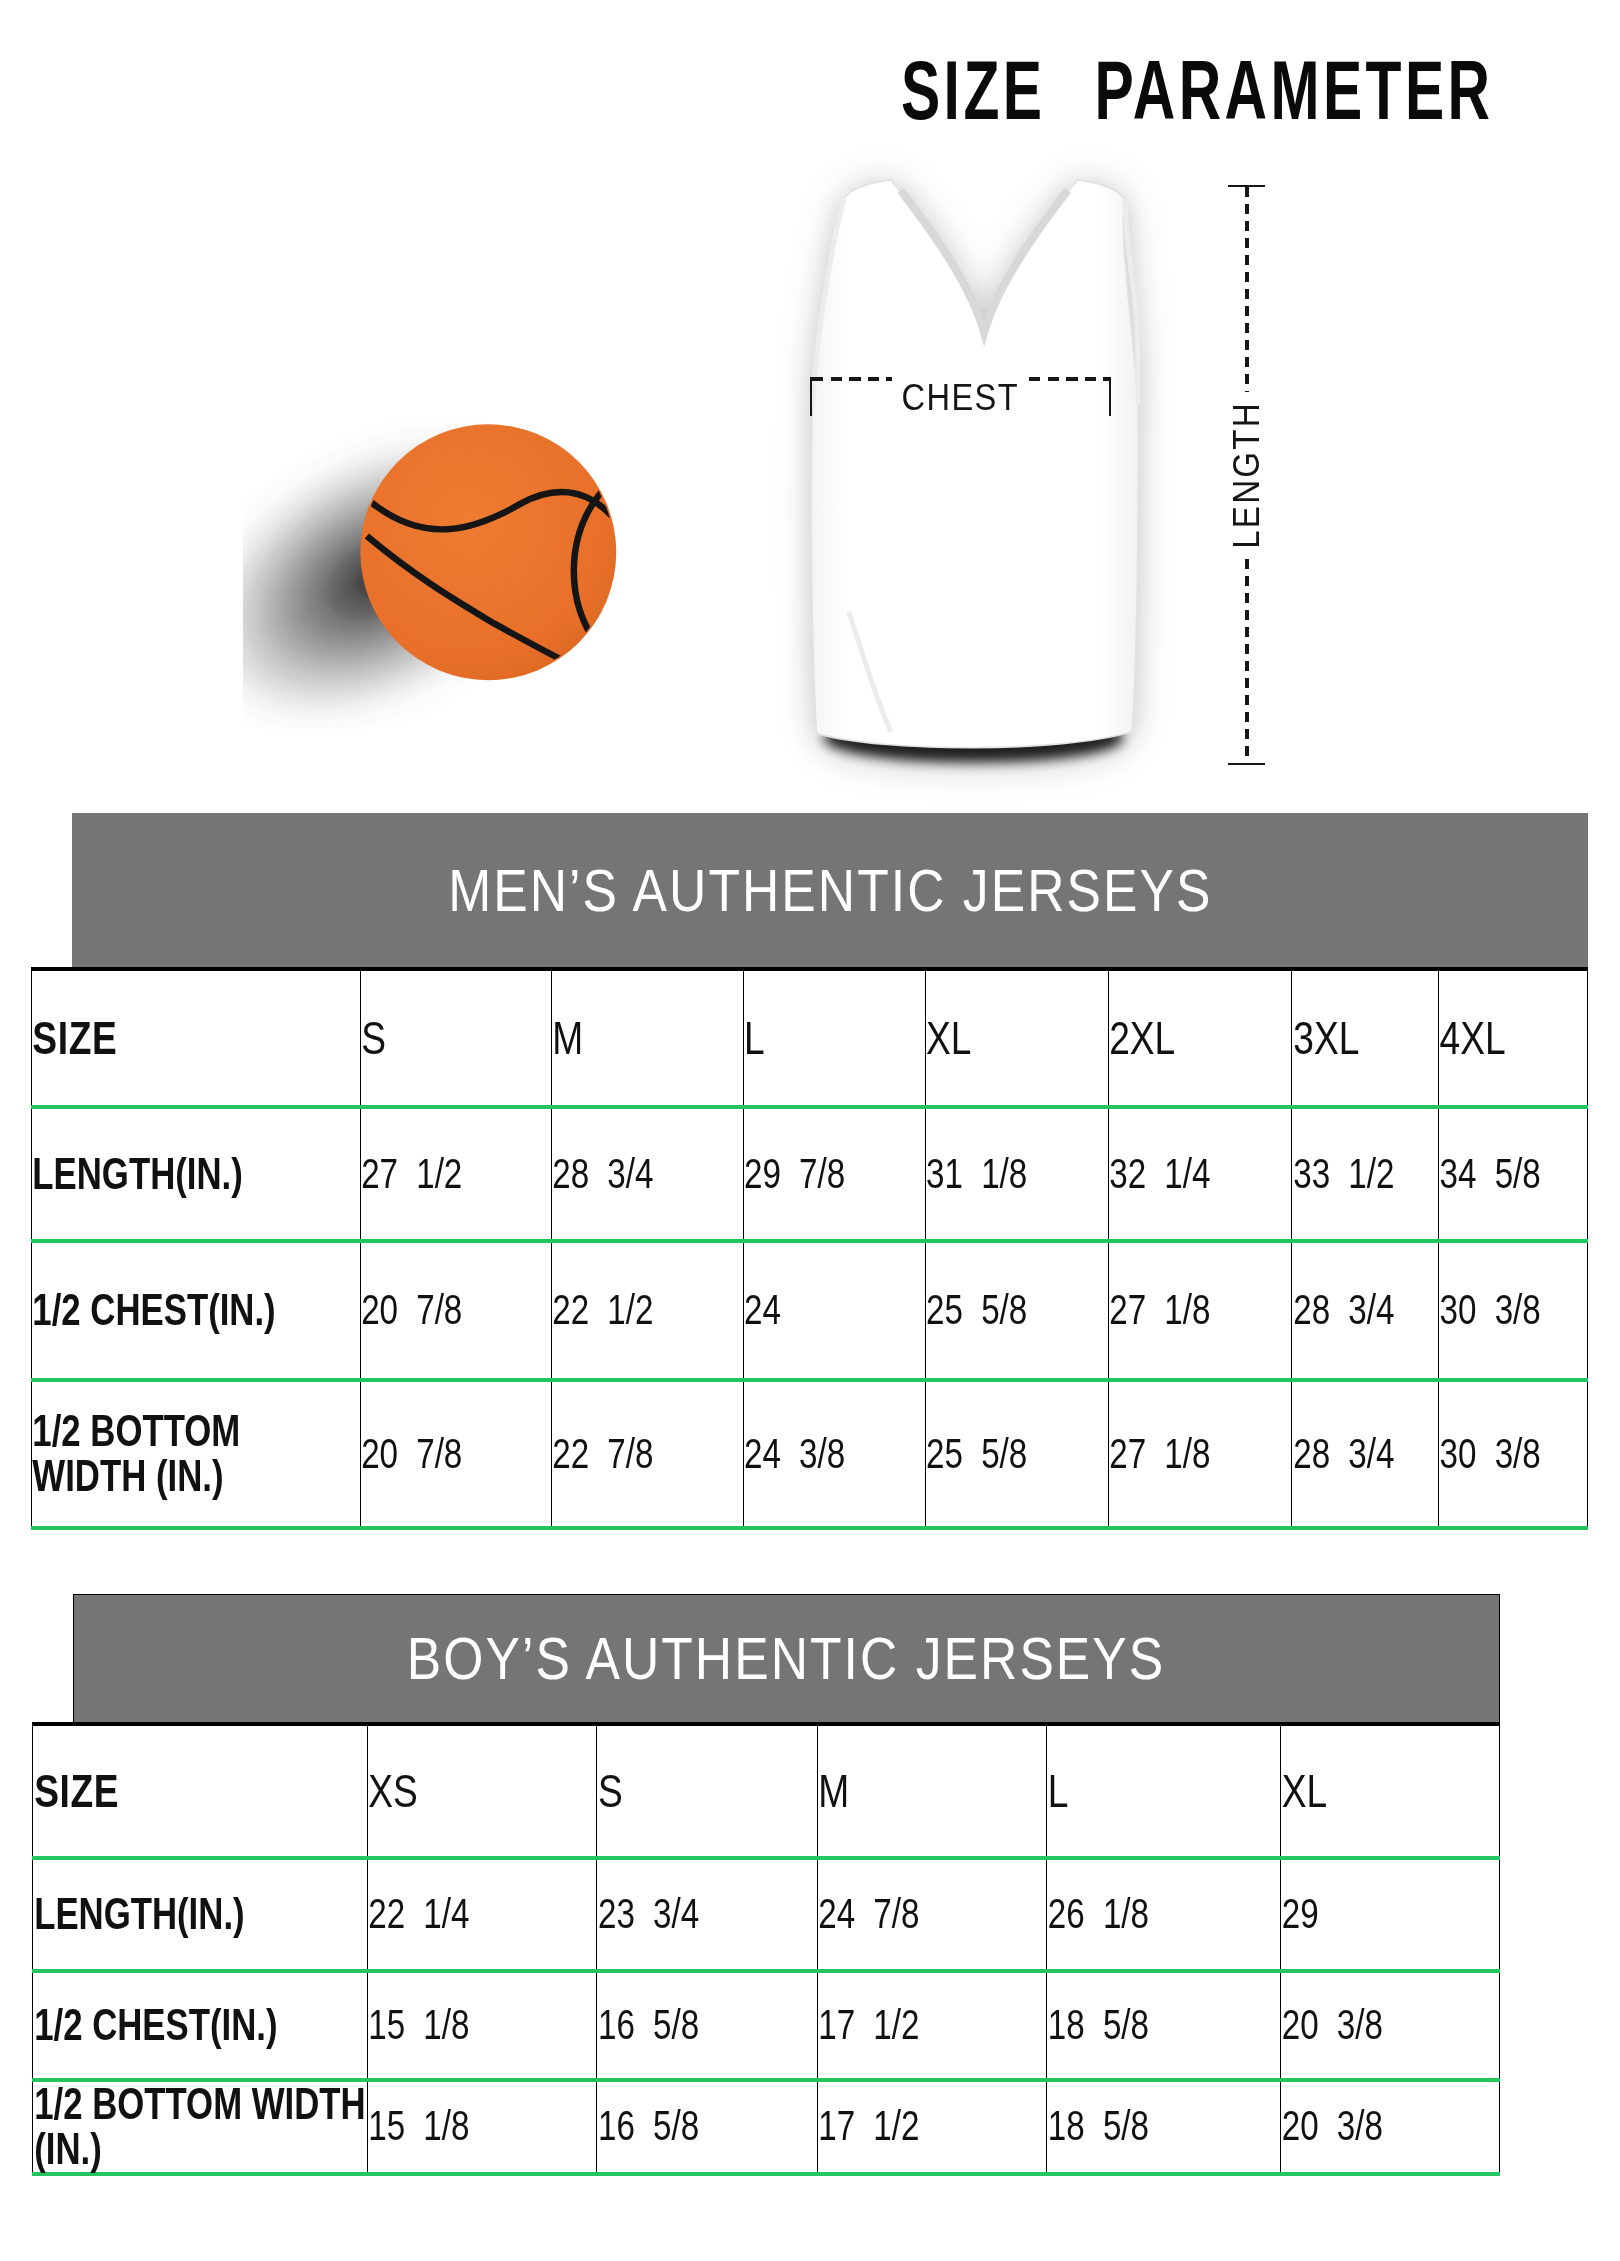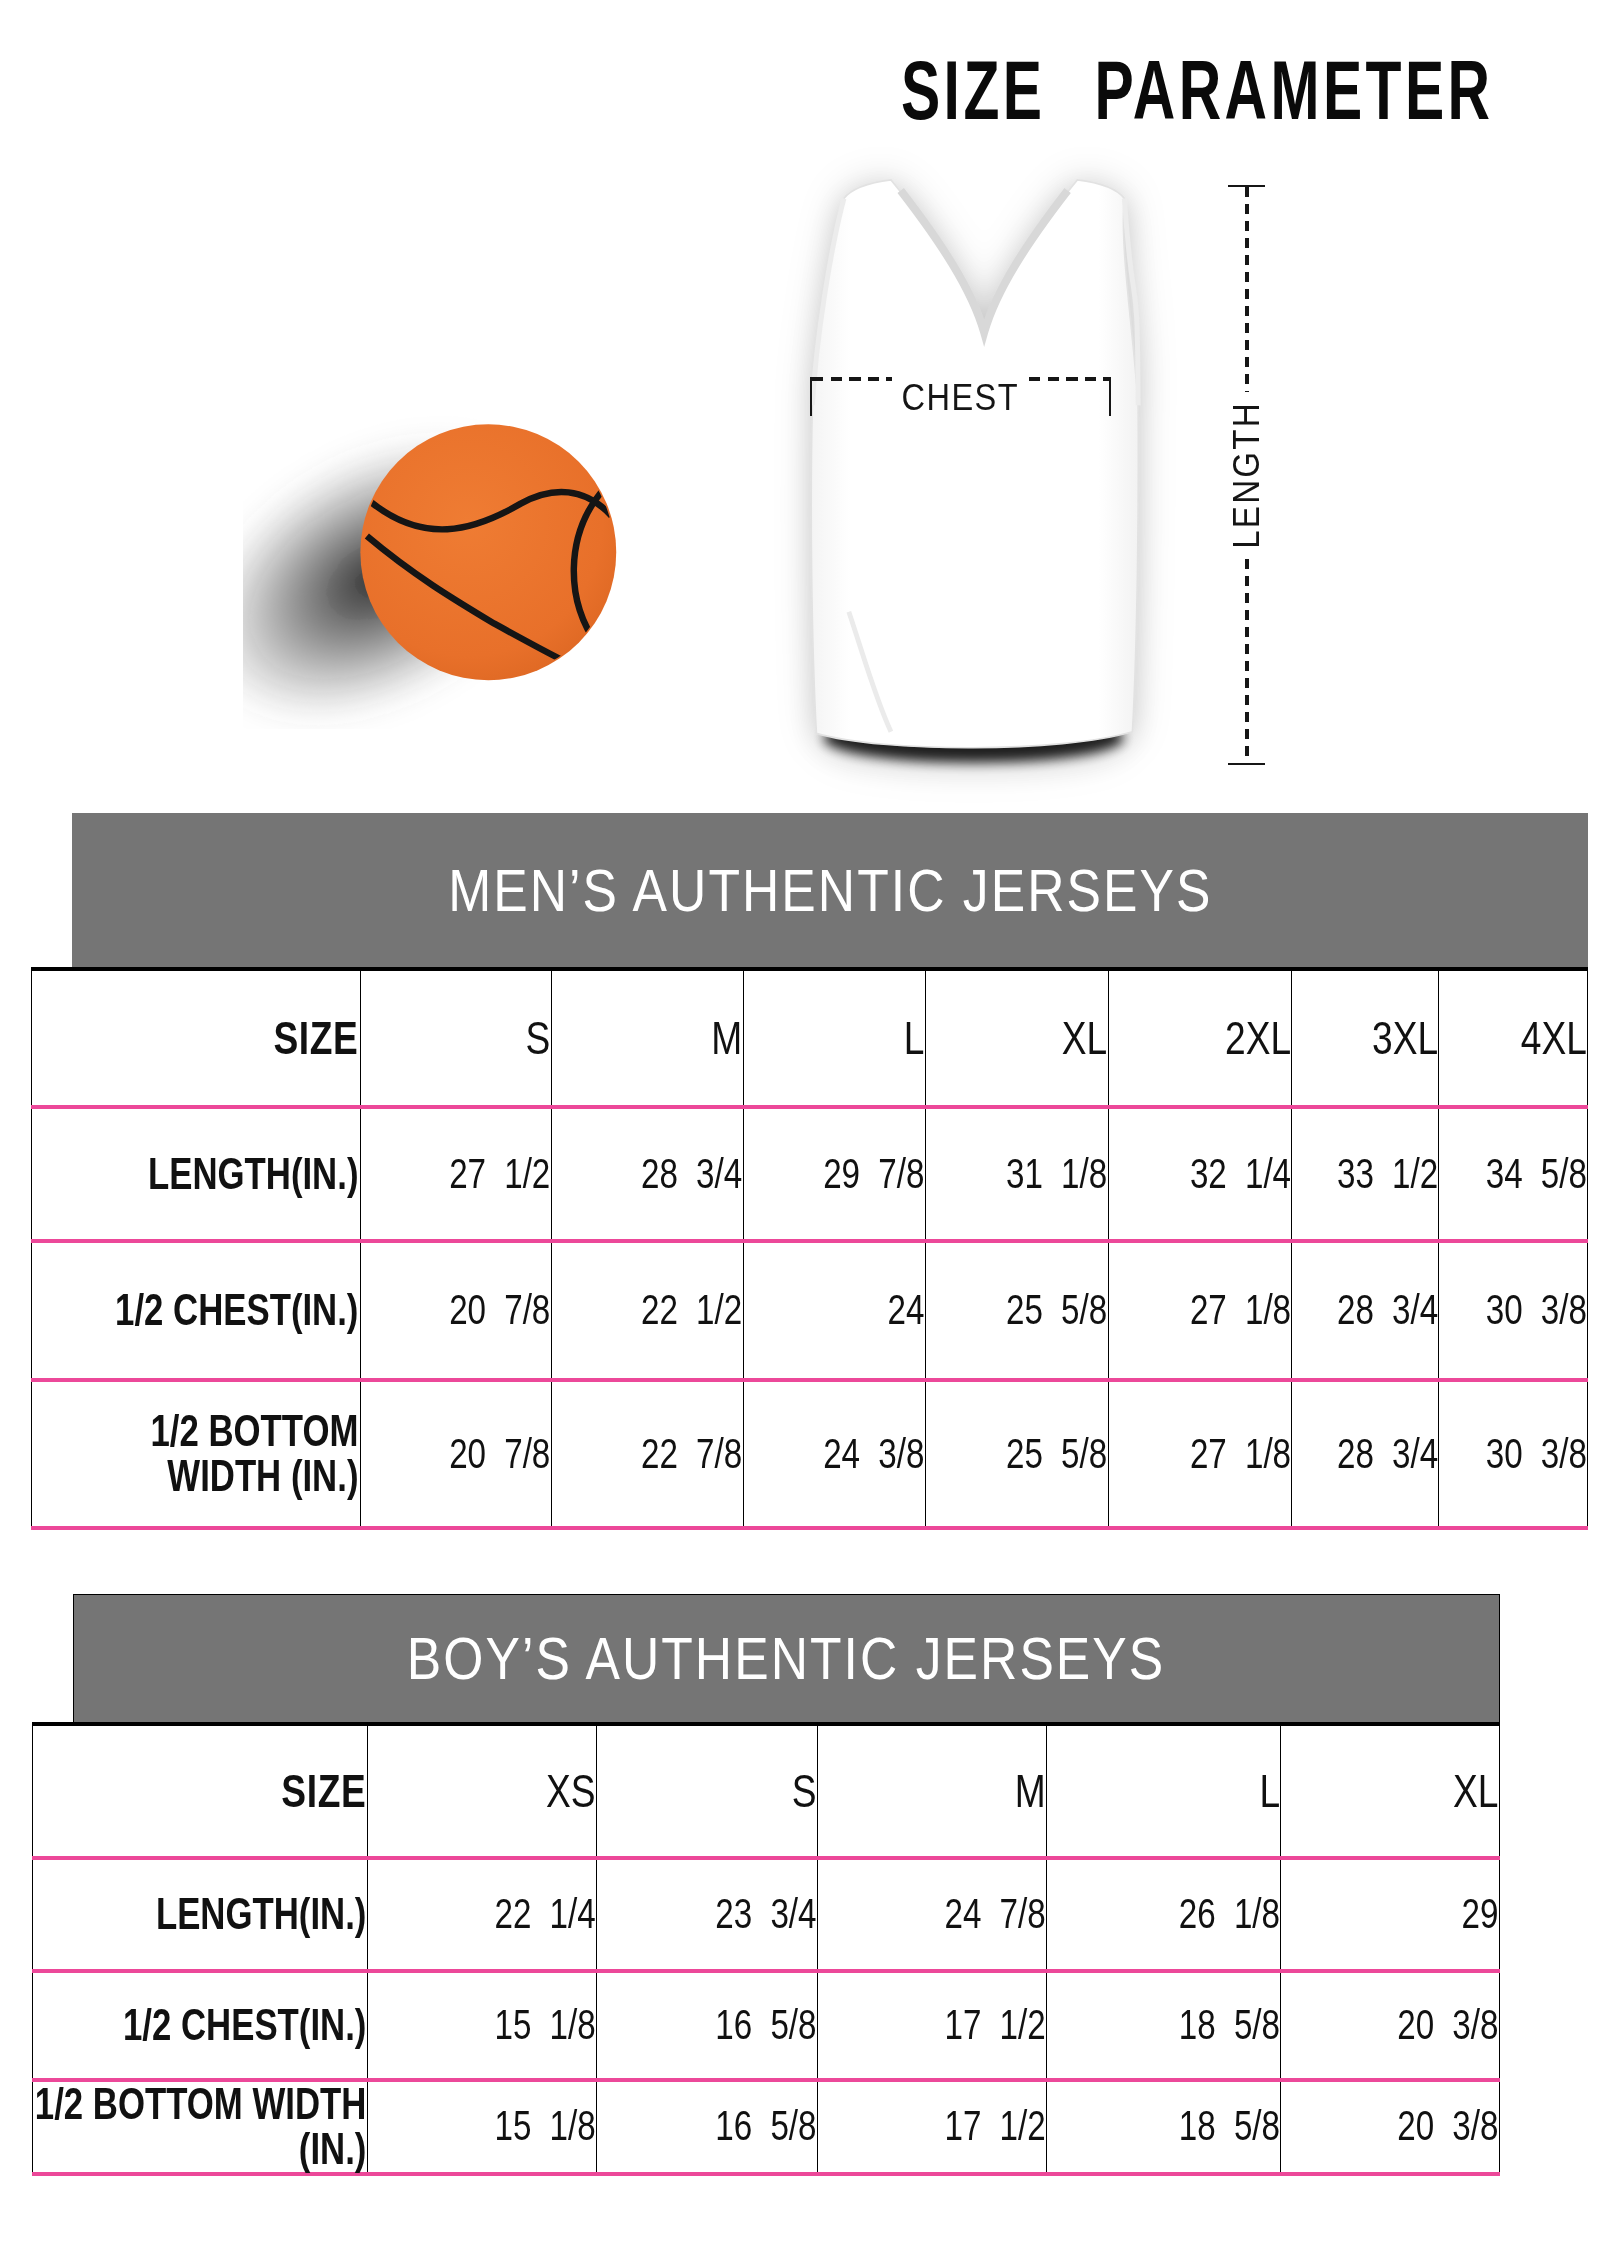--- a/index.html
+++ b/index.html
@@ -55,22 +55,22 @@
   .band-text{
     color:#ffffff;font-size:60px;letter-spacing:2.4px;
     display:inline-block;transform:scaleX(0.86);white-space:nowrap;
   }
   table.size-table{
     border-collapse:collapse;width:100%;table-layout:fixed;
     border:1.6px solid #000;border-top:4.9px solid #000;
   }
   table.size-table td{
     border-left:1.6px solid #000;border-right:1.6px solid #000;
-    border-bottom:4px solid #ec4899;
-    text-align:right;vertical-align:middle;padding:0;
+    border-bottom:4px solid #22c55e;
+    text-align:left;vertical-align:middle;padding:0;
   }
   .cx{display:block;width:126%;margin-left:-13%;transform:scaleX(0.79);white-space:normal;line-height:1.02;}
   td.colh .cx{font-size:47px;font-weight:400;}
   td.sizeh .cx{font-size:47px;font-weight:700;letter-spacing:0.8px;}
   td.rowlab .cx{font-size:44px;font-weight:700;}
   td.val .cx{font-size:42px;font-weight:400;word-spacing:11.3px;}
   .mens .r-head{height:138px;}
   .mens .r-1{height:134px;}
   .mens .r-2{height:139px;}
   .mens .r-3{height:148px;}

